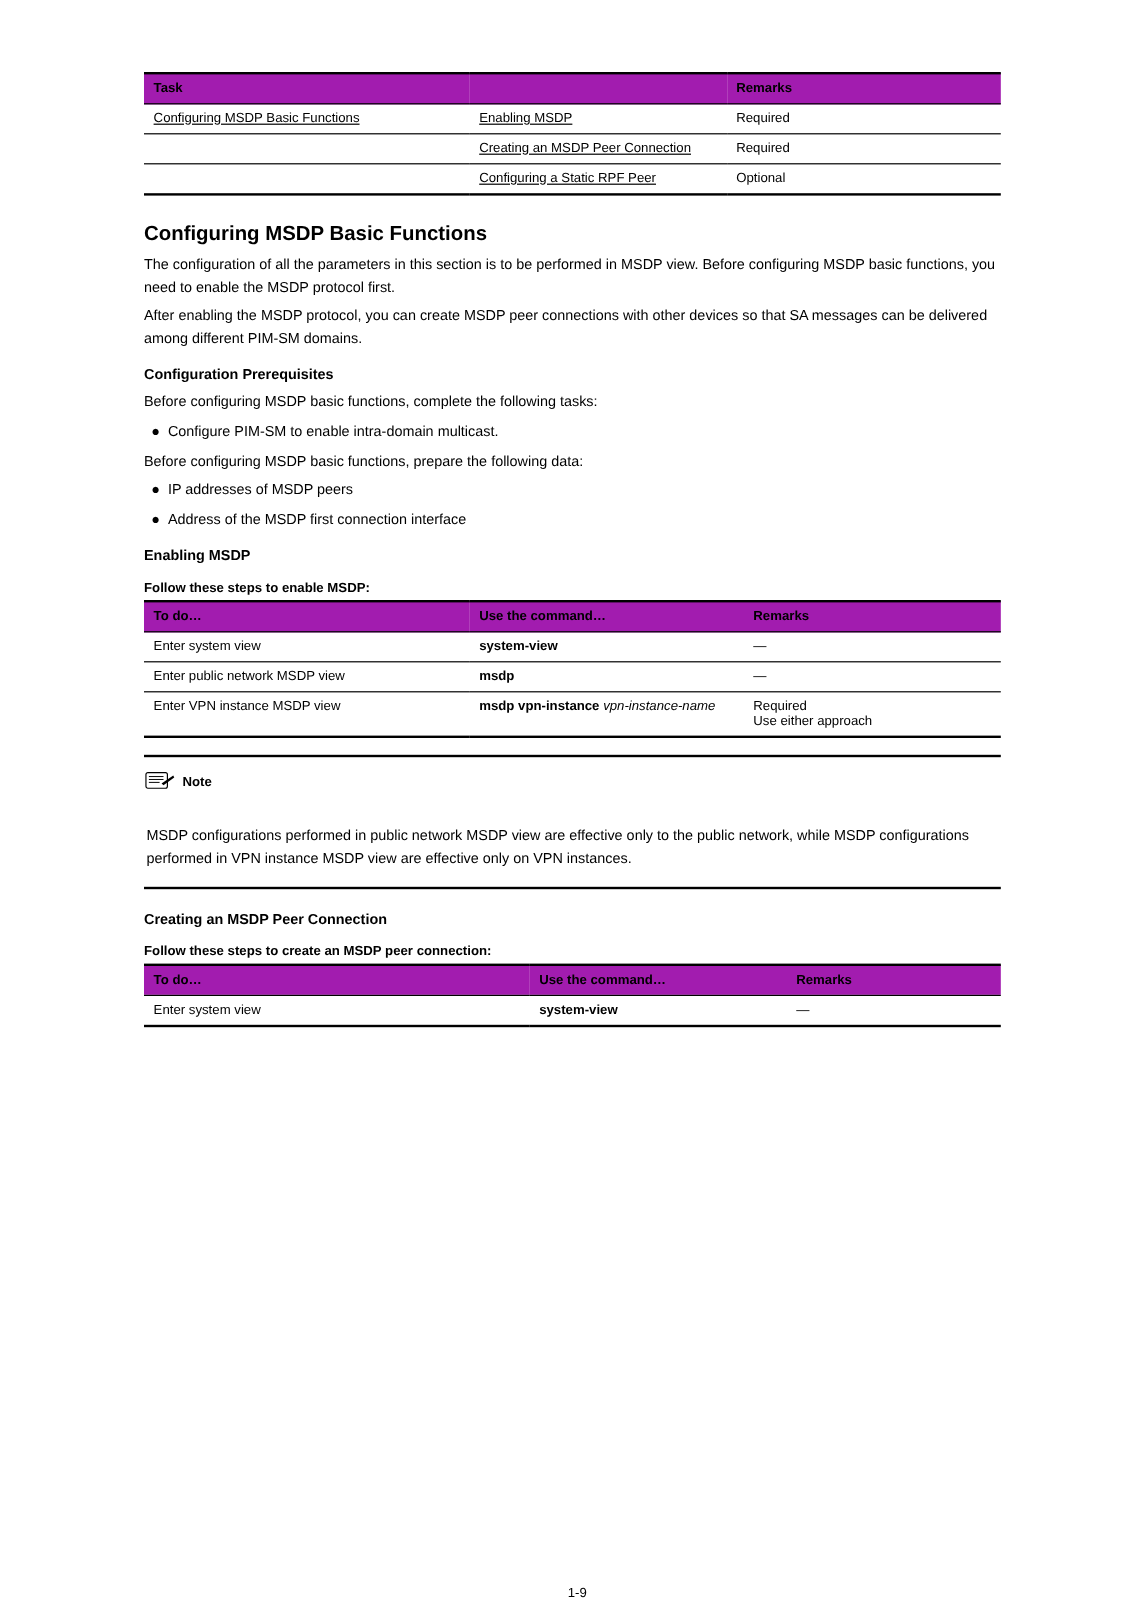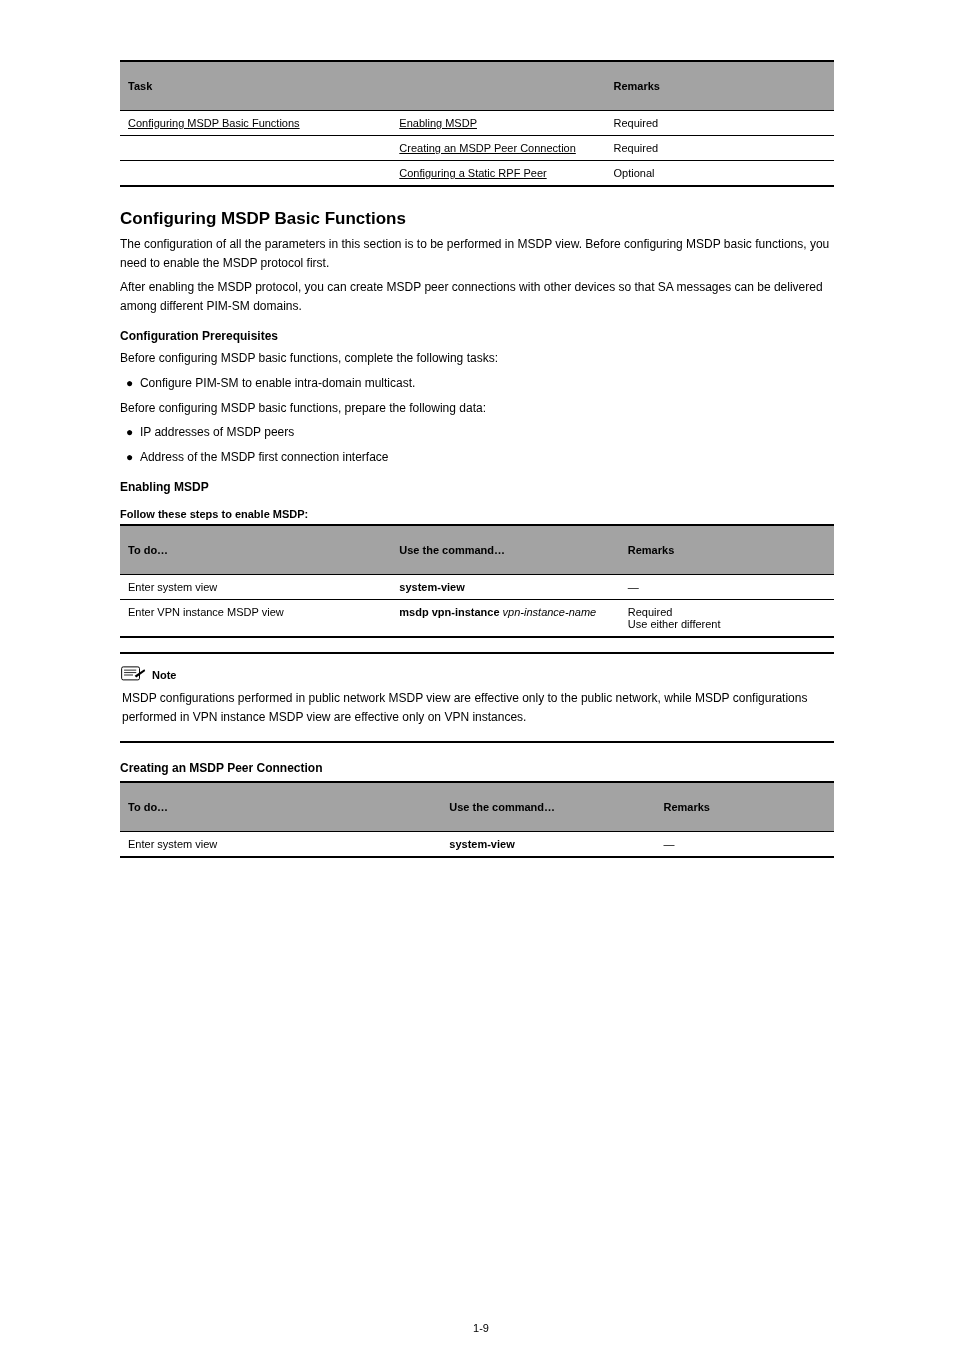--- a/index.html
+++ b/index.html
@@ -3,26 +3,26 @@
 <meta charset="utf-8">
 <style>
   * { box-sizing: border-box; margin: 0; padding: 0; }
   html, body { width: 954px; background: #fff; font-family: Arial, Helvetica, sans-serif; color: #000; }
   .page { width: 954px; min-height: 1350px; padding: 60px 120px 40px 120px; position: relative; }
   h1.sec { font-size: 17px; font-weight: bold; margin: 22px 0 6px 0; }
   h2.sub { font-size: 12px; font-weight: bold; margin: 14px 0 6px 0; }
   p.body { font-size: 12px; line-height: 1.55; margin: 6px 0; }
   p.caption { font-size: 11px; font-weight: bold; margin: 14px 0 4px 0; }
   table.cmd { width: 100%; border-collapse: collapse; font-size: 11px; }
-  table.cmd th { background: #a3a3a3; text-align: left; font-weight: bold; padding: 18px 8px; border-bottom: 1px solid #000; border-top: 2px solid #000; }
+  table.cmd th { background: #a21caf; text-align: left; font-weight: bold; padding: 6px 8px; border-bottom: 1px solid #000; border-top: 2px solid #000; }
   table.cmd td { padding: 6px 8px; border-bottom: 1px solid #000; vertical-align: top; }
   table.cmd tr:last-child td { border-bottom: 2px solid #000; }
   .bold { font-weight: bold; }
   .note-box { border-top: 2px solid #000; border-bottom: 2px solid #000; padding: 10px 0 14px 0; margin: 14px 0 18px 0; }
-  .note-head { display: flex; align-items: center; gap: 6px; margin-bottom: 3px; }
+  .note-head { display: flex; align-items: center; gap: 6px; margin-bottom: 24px; }
   .note-head .icon { width: 26px; height: 22px; }
   .note-head .label { font-size: 11px; font-weight: bold; }
   .note-body { font-size: 12px; line-height: 1.55; padding-left: 2px; }
   .pagenum { position: absolute; bottom: 16px; left: 4px; width: 100%; text-align: center; font-size: 11px; }
 </style>
 </head>
 <body>
 <div class="page">
 
 <table class="cmd" style="margin-bottom:18px;">
@@ -74,42 +74,48 @@
       <th>Remarks</th>
     </tr>
   </thead>
   <tbody>
     <tr>
       <td>Enter system view</td>
       <td><span class="bold">system-view</span></td>
       <td>—</td>
     </tr>
     <tr>
+      <td>Enter public network MSDP view</td>
+      <td><span class="bold">msdp</span></td>
+      <td>—</td>
+    </tr>
+    <tr>
       <td>Enter VPN instance MSDP view</td>
       <td><span class="bold">msdp vpn-instance </span><i>vpn-instance-name</i></td>
-      <td><span>Required</span><br><span>Use either different</span></td>
+      <td><span>Required</span><br><span>Use either approach</span></td>
     </tr>
   </tbody>
 </table>
 
 <div class="note-box">
   <div class="note-head">
     <svg class="icon" viewBox="0 0 32 26">
       <rect x="2" y="3" width="22" height="16" rx="2" fill="#fff" stroke="#000" stroke-width="1.2"></rect>
       <line x1="5" y1="7" x2="20" y2="7" stroke="#000" stroke-width="1"></line>
       <line x1="5" y1="10" x2="20" y2="10" stroke="#000" stroke-width="1"></line>
       <line x1="5" y1="13" x2="16" y2="13" stroke="#000" stroke-width="1"></line>
       <path d="M18 14 L30 6 L31 8 L20 16 Z" fill="#000"></path>
     </svg>
     <span class="label">Note</span>
   </div>
   <div class="note-body">MSDP configurations performed in public network MSDP view are effective only to the public network, while MSDP configurations performed in VPN instance MSDP view are effective only on VPN instances.</div>
 </div>
 
 <h2 class="sub">Creating an MSDP Peer Connection</h2>
+<p class="caption">Follow these steps to create an MSDP peer connection:</p>
 
 <table class="cmd">
   <thead>
     <tr>
       <th style="width:45%;">To do…</th>
       <th style="width:30%;">Use the command…</th>
       <th>Remarks</th>
     </tr>
   </thead>
   <tbody>

